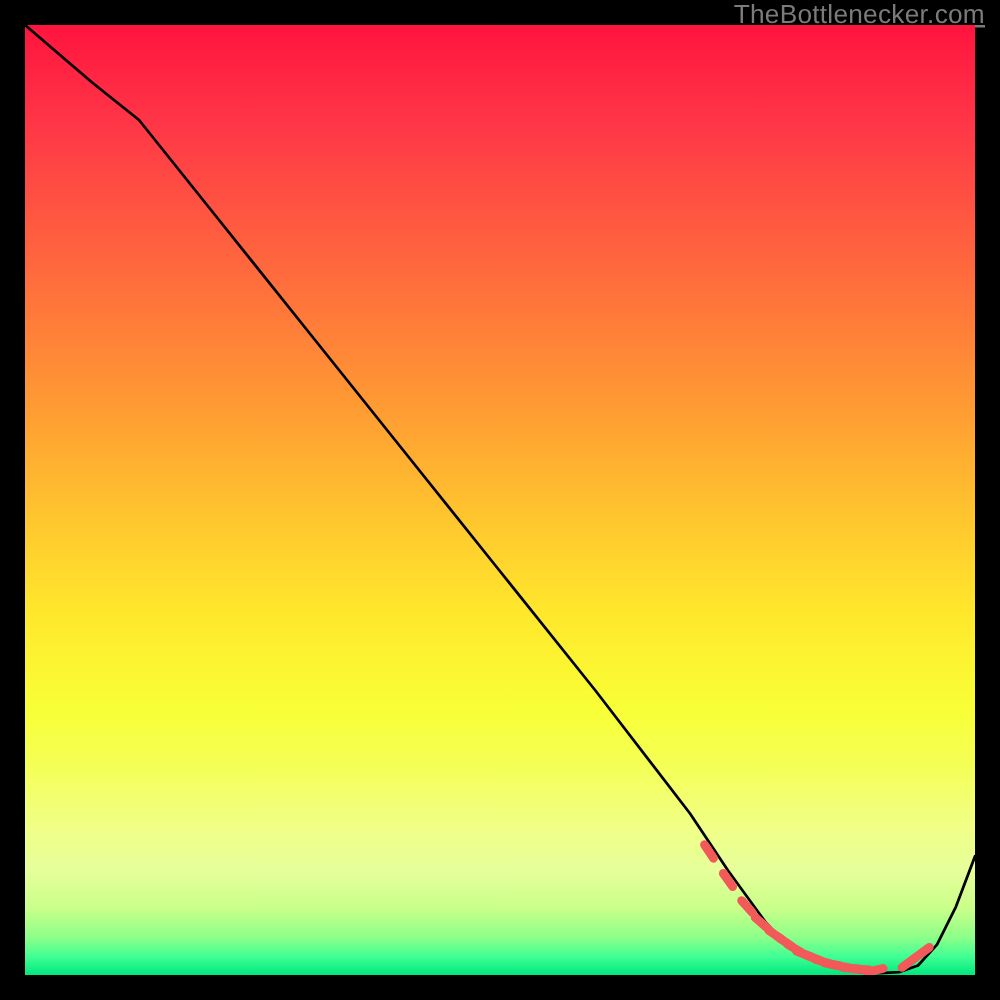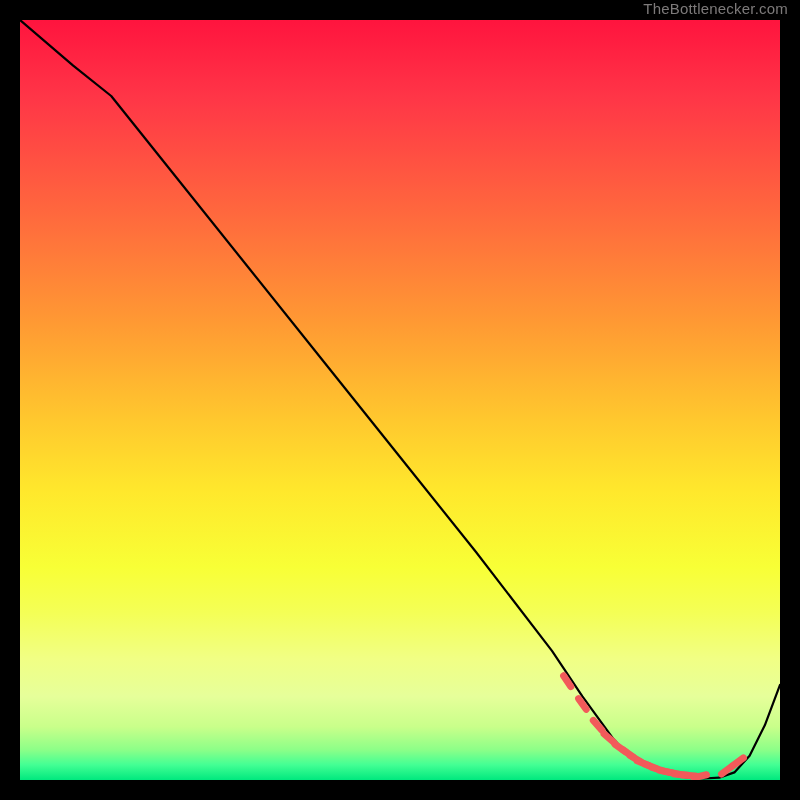--- a/index.html
+++ b/index.html
@@ -46,23 +46,24 @@
     left: 0;
     top: 0;
     width: 760px;
     height: 760px;
   }
   .watermark {
     position: absolute;
     top: 0;
     right: 12px;
     color: #7d7a7a;
-    font-size: 15px;
+    font-size: 21px;
     letter-spacing: 0.2px;
     font-weight: 400;
+    text-decoration: underline;
   }
 </style>
 </head>
 <body>
 
 <div class="stage">
   <div class="watermark">TheBottlenecker.com</div>
   <div class="plot">
     <svg viewBox="0 0 760 760">
       <g id="curve-group">

